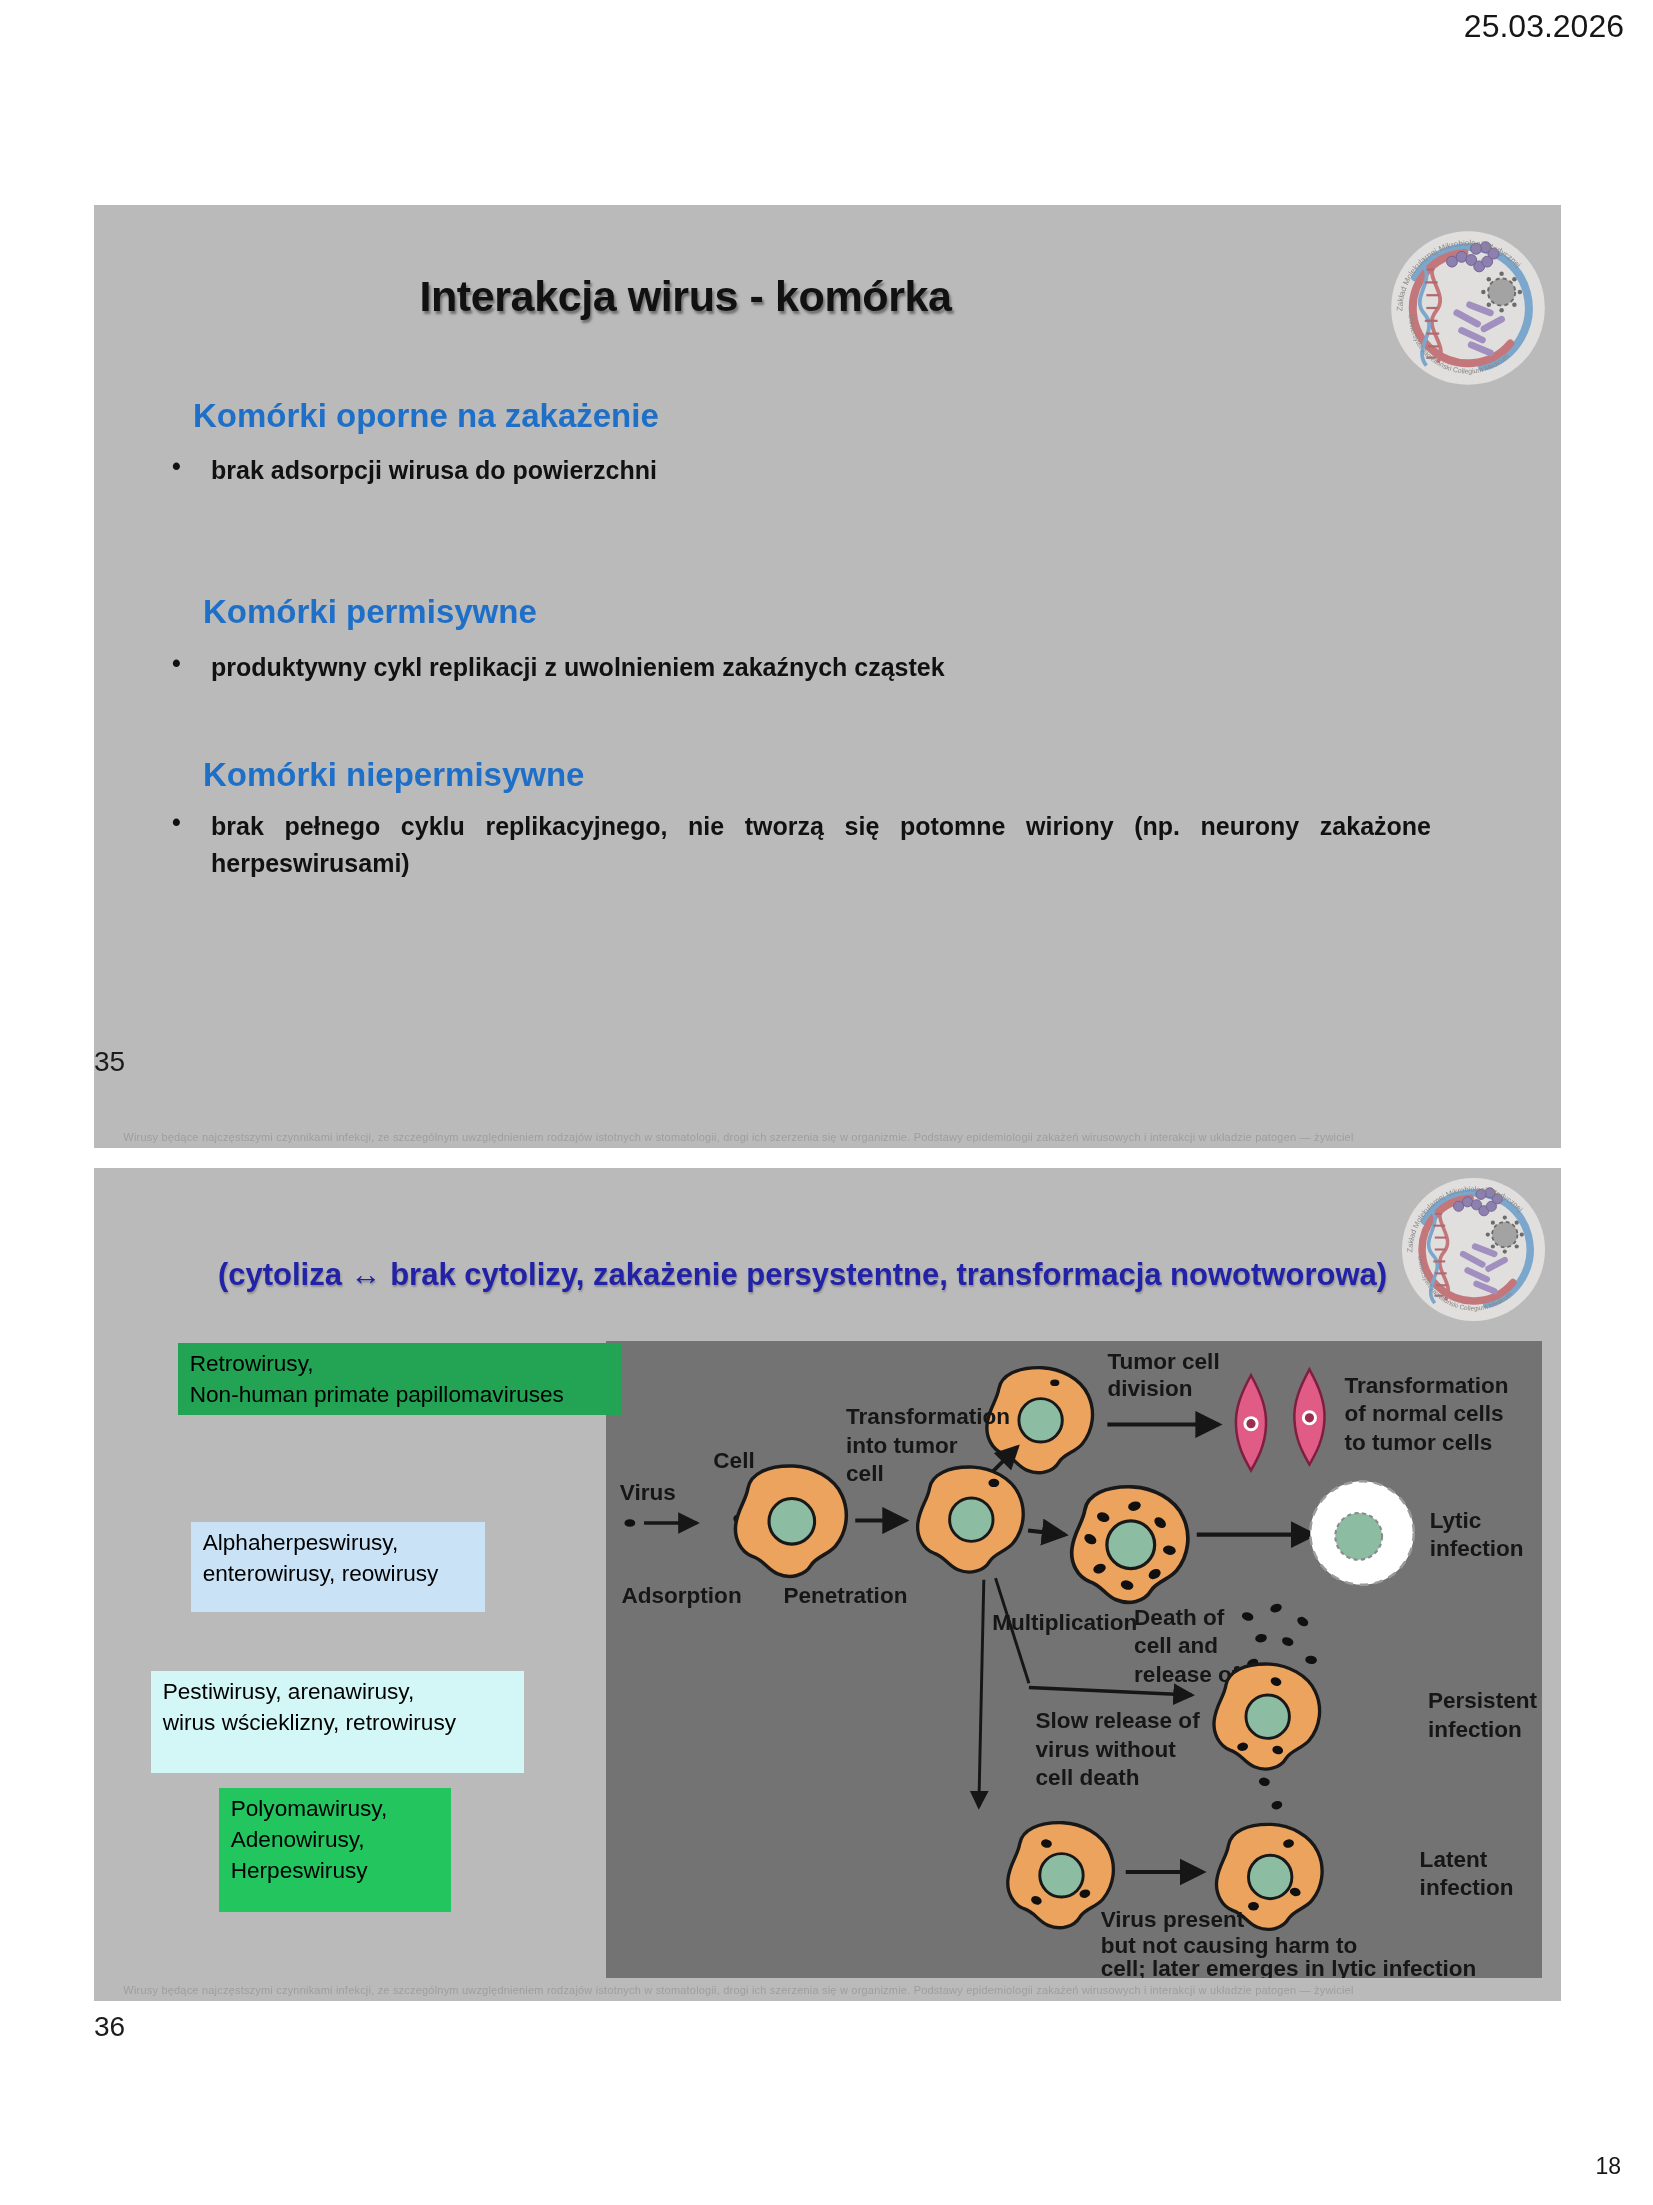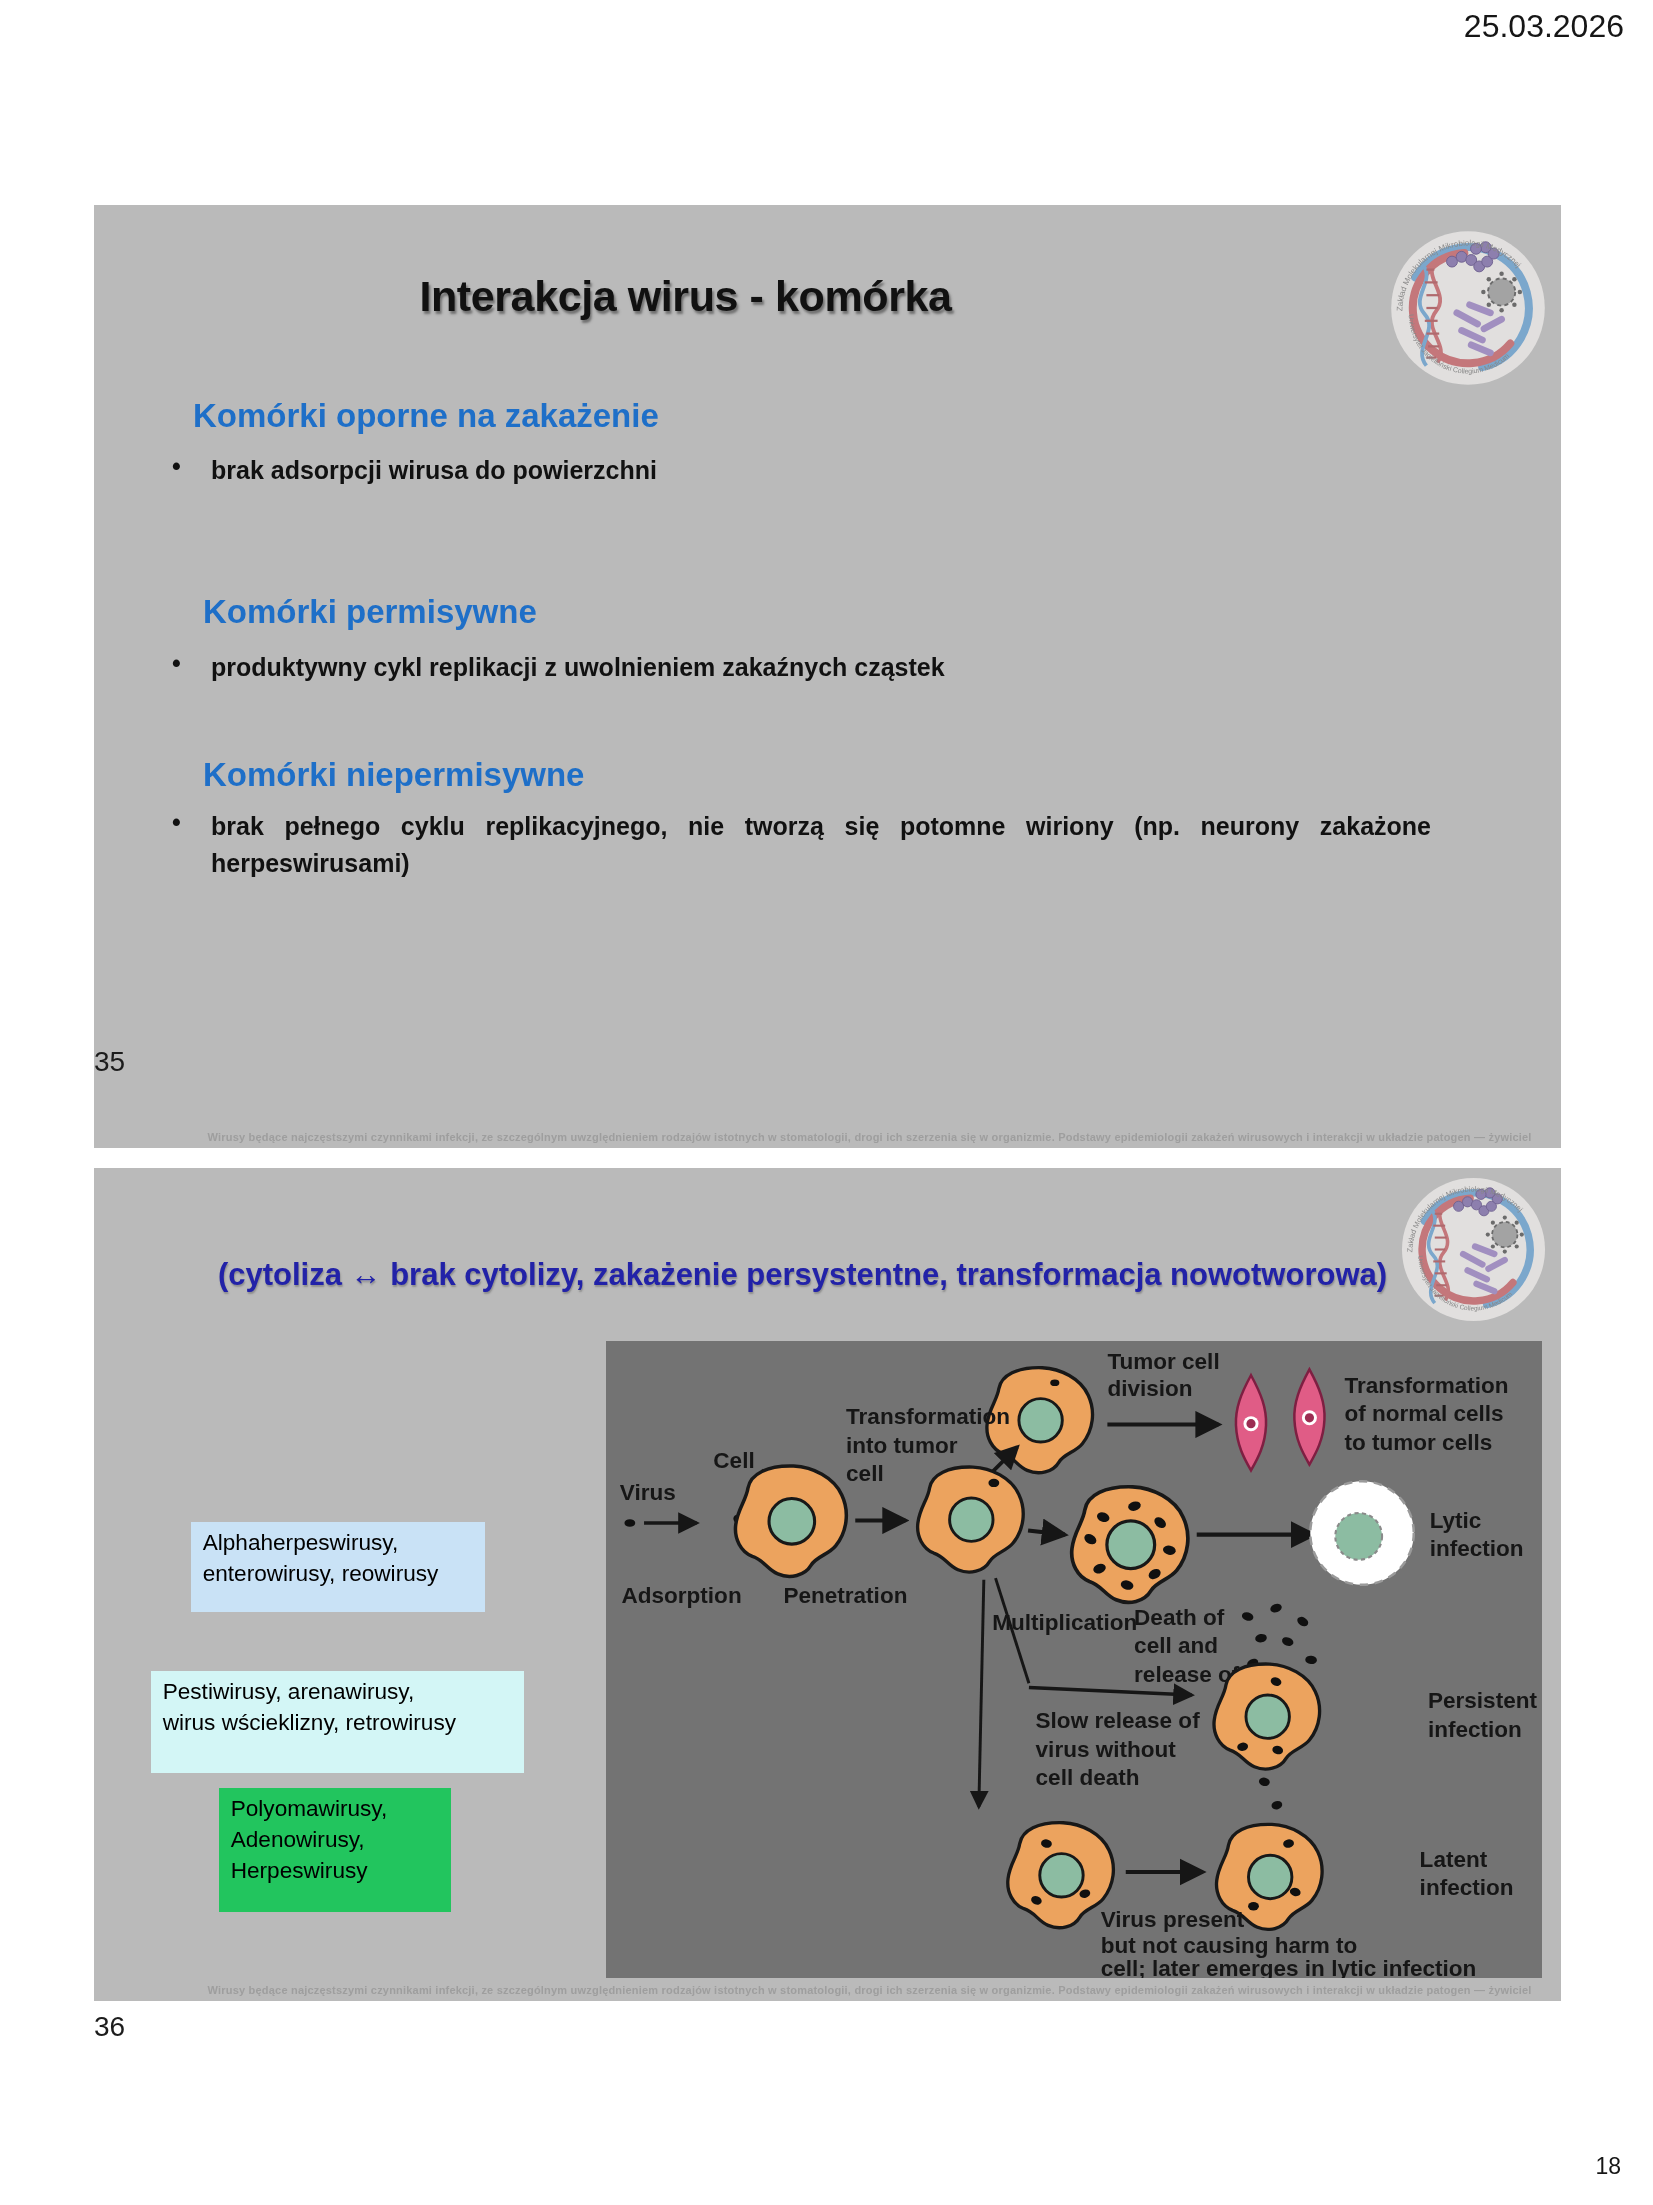--- a/index.html
+++ b/index.html
@@ -29,21 +29,21 @@
   }
 
   .blue-h { position:absolute; font-weight:bold; font-size:33px; color:#1e6fc8; }
   .bullet-row { position:absolute; left:78px; }
   .bullet-row .dot { position:absolute; left:0; top:0; font-size:25px; font-weight:bold; color:#111; }
   .bullet-row .btxt { margin-left:39px; width:1215px; font-size:25px; font-weight:bold; color:#111; line-height:37px; }
   .btxt.justify { width:1220px; text-align:justify; }
 
   .slide-footer {
     position:absolute; bottom:5px; left:2%; width:96%;
-    font-size:11px; font-weight:bold; color:#9e9e9e; text-align:right;
+    font-size:11px; font-weight:normal; color:#9e9e9e; text-align:left;
     letter-spacing:0.2px; white-space:nowrap; overflow:hidden;
   }
   .page-num { position:absolute; left:94px; font-size:28px; color:#1c1c1c; }
   #pn35 { top:1046px; } #pn36 { top:2011px; }
 
   .logo-box { position:absolute; }
   #slide1 .logo-box { top:23.4px; right:13.4px; width:160px; height:160px; }
   #slide2 .logo-box { top:6.7px; right:13.4px; width:149px; height:149px; }
   .logo-box svg { width:100%; height:100%; }
 
@@ -290,20 +290,24 @@
         <ellipse transform="translate(775 677) rotate(0)" rx="6.5" ry="5"></ellipse>
       </g>
       <text class="dlbl" x="974" y="630">Latent</text>
       <text class="dlbl" x="974" y="664">infection</text>
       <text class="dlbl" x="592" y="702">Virus present</text>
       <text class="dlbl" x="592" y="733">but not causing harm to</text>
       <text class="dlbl" x="592" y="761">cell;  later emerges in lytic infection</text>
     </svg>
   </div>
 
+  <div class="vbox" id="vbox0" style="background-color: rgb(35, 164, 84);">
+    <div>Retrowirusy,</div>
+    <div>Non-human primate papillomaviruses</div>
+  </div>
   <div class="vbox" id="vbox1" style="background-color: rgb(201, 226, 246);">
     <div>Alphaherpeswirusy,</div>
     <div>enterowirusy, reowirusy</div>
   </div>
   <div class="vbox" id="vbox2" style="background-color: rgb(211, 246, 246);">
     <div>Pestiwirusy, arenawirusy,</div>
     <div>wirus wścieklizny, retrowirusy</div>
   </div>
   <div class="vbox" id="vbox3" style="background-color: #22c55e;">
     <div>Polyomawirusy,</div>

